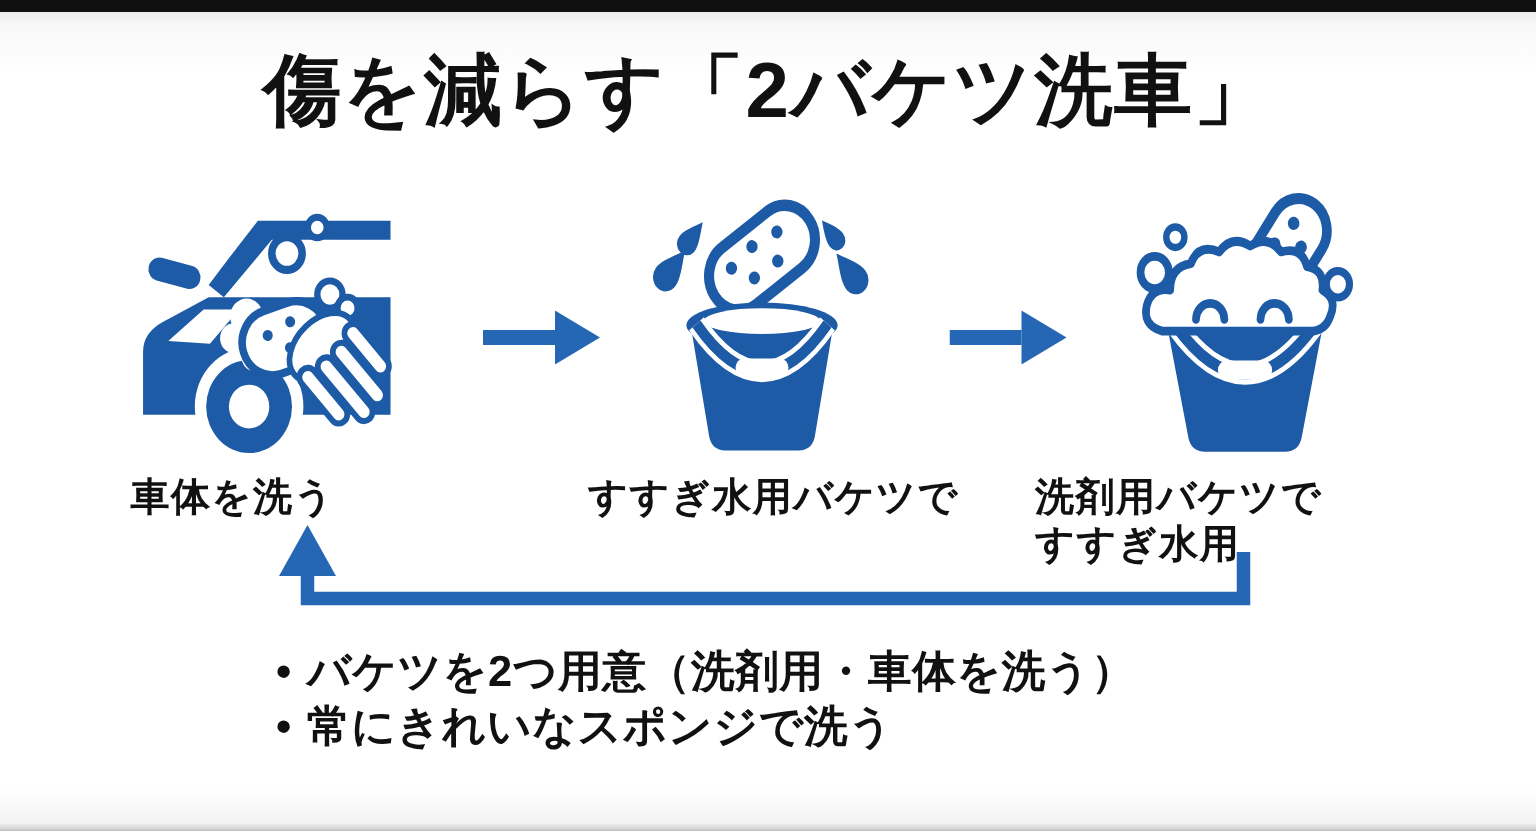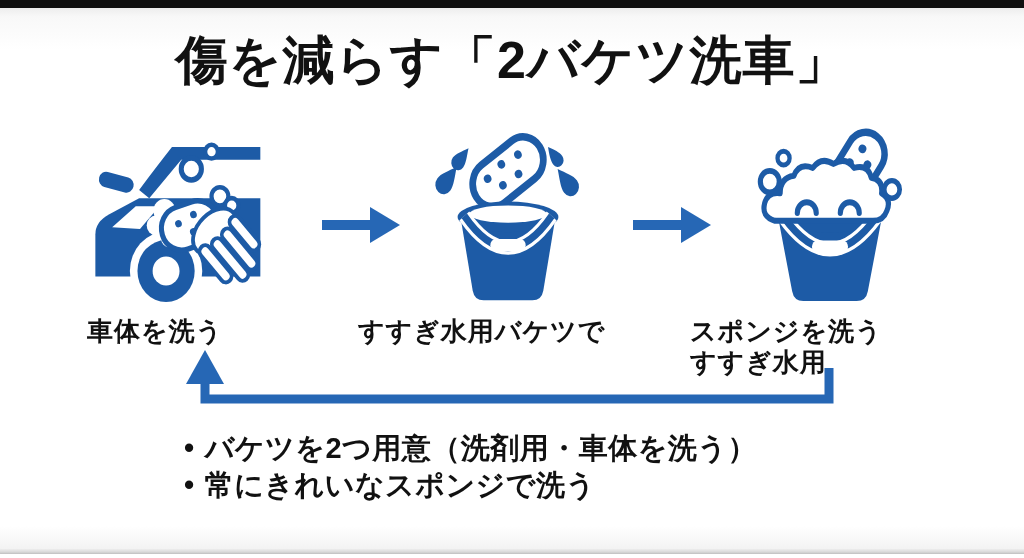--- a/index.html
+++ b/index.html
@@ -23,21 +23,21 @@
   .icon-foam{left:744px;top:119px;width:172px;height:186px;}
   .flow-arrow{position:absolute;top:207px;width:78px;height:36px;color:var(--arrow-blue,#2667b5);}
   .flow-arrow svg{width:100%;height:100%;display:block;}
   .arrow-1{left:322px;}
   .arrow-2{left:633px;}
   .step-label{
     position:absolute;top:316px;
     font-size:26px;font-weight:bold;line-height:31px;letter-spacing:1px;
   }
   .label-1{left:87px;width:250px;}
-  .label-2{left:358px;width:270px;}
+  .label-2{left:392px;width:270px;}
   .label-3{left:690px;width:260px;}
   .return-arrow{position:absolute;left:178px;top:346px;width:670px;height:62px;color:var(--arrow-blue,#2667b5);}
   .return-arrow svg{width:100%;height:100%;display:block;}
   .notes{
     position:absolute;left:184px;top:430px;margin:0;padding:0;list-style:none;
     font-size:29px;font-weight:bold;line-height:37px;letter-spacing:0.5px;
   }
   .notes li{white-space:nowrap;}
   .notes .dot{display:inline-block;margin-right:10px;}
 </style>
@@ -154,21 +154,21 @@
     </svg>
   </div>
 
   <div class="step-label label-1">
     <span>車体を洗う</span>
   </div>
   <div class="step-label label-2">
     <span>すすぎ水用バケツで</span><br>
   </div>
   <div class="step-label label-3">
-    <span>スポンジを洗う</span><br>
+    <span>洗剤用バケツで</span><br>
     <span>すすぎ水用</span>
   </div>
 
   <div class="return-arrow">
     <svg viewBox="0 0 670 62" preserveAspectRatio="none" aria-hidden="true">
       <path d="M27 36 V53 H651 V22" fill="none" stroke="currentColor" stroke-width="9"></path>
       <polygon points="27,4 8,38 46,38" fill="currentColor"></polygon>
     </svg>
   </div>
 

